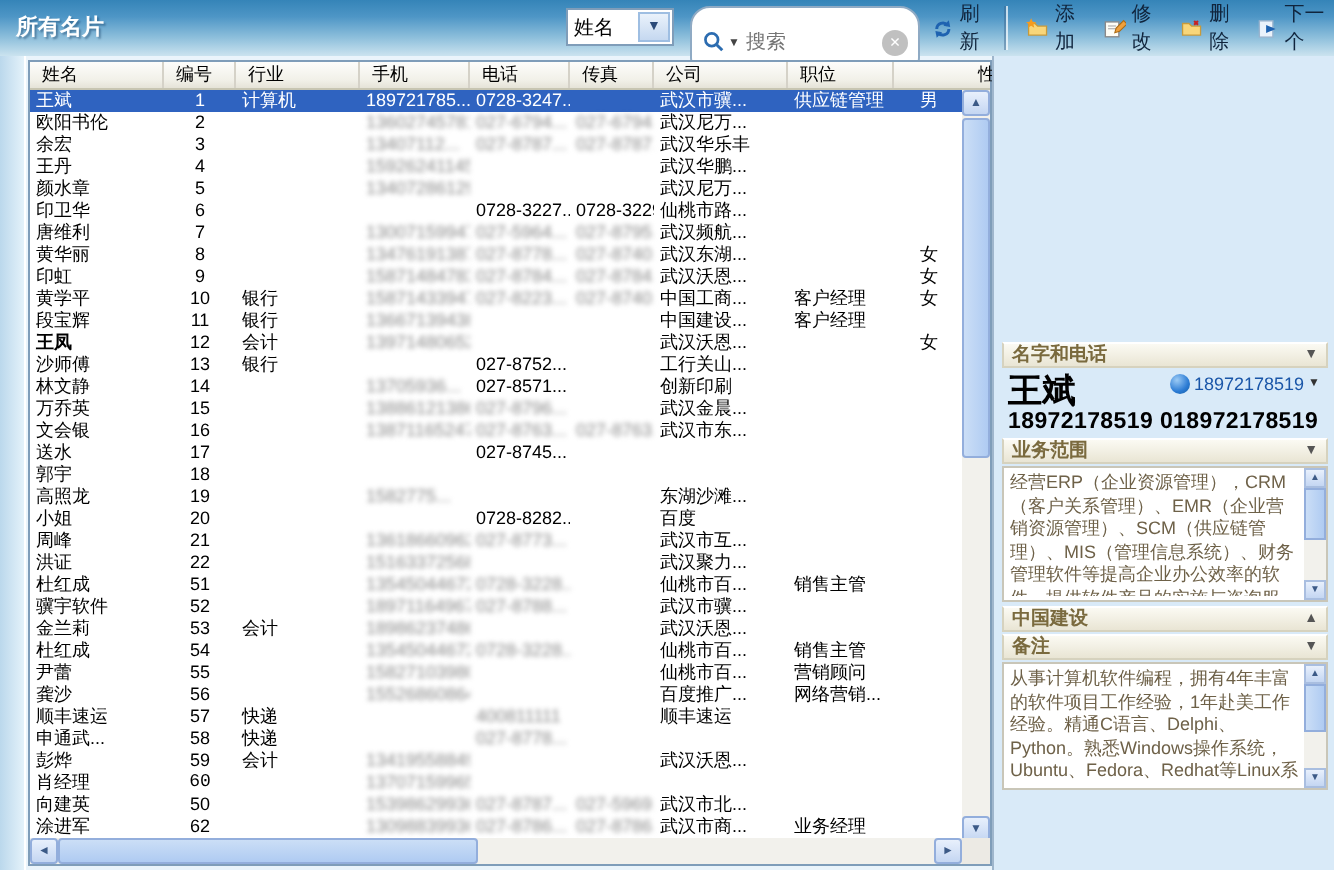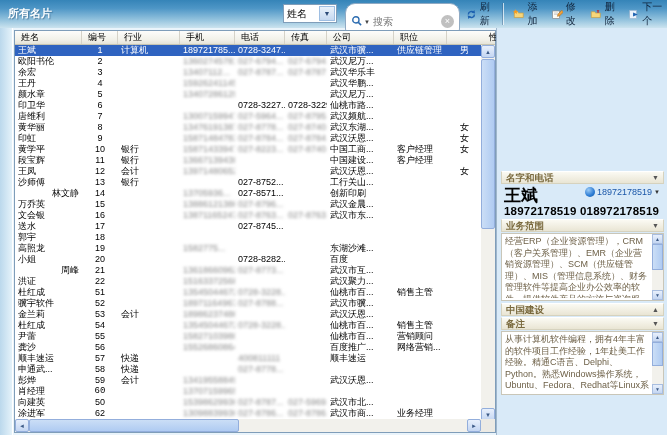--- a/index.html
+++ b/index.html
@@ -300,21 +300,21 @@
         <div class="td" style="width: 36px;">11</div>
         <div class="td" style="width: 62px;">银行</div>
         <div class="td blurred" style="width: 55px;">13667139438</div>
         <div class="td" style="width: 50px;"></div>
         <div class="td" style="width: 42px;"></div>
         <div class="td" style="width: 67px;">中国建设...</div>
         <div class="td" style="width: 53px;">客户经理</div>
         <div class="td" style="width: 35px;"></div>
       </div>
       <div class="tr">
-        <div class="td" style="width: 67px;">王凤</div>
+        <div class="td" style="width: 67px; font-weight: bold;">王凤</div>
         <div class="td" style="width: 36px;">12</div>
         <div class="td" style="width: 62px;">会计</div>
         <div class="td blurred" style="width: 55px;">13971480652</div>
         <div class="td" style="width: 50px;"></div>
         <div class="td" style="width: 42px;"></div>
         <div class="td" style="width: 67px;">武汉沃恩...</div>
         <div class="td" style="width: 53px;"></div>
         <div class="td" style="width: 35px;">女</div>
       </div>
       <div class="tr">
@@ -322,21 +322,21 @@
         <div class="td" style="width: 36px;">13</div>
         <div class="td" style="width: 62px;">银行</div>
         <div class="td" style="width: 55px;"></div>
         <div class="td" style="width: 50px;">027-8752...</div>
         <div class="td" style="width: 42px;"></div>
         <div class="td" style="width: 67px;">工行关山...</div>
         <div class="td" style="width: 53px;"></div>
         <div class="td" style="width: 35px;"></div>
       </div>
       <div class="tr">
-        <div class="td" style="width: 67px; text-align: right;">林文静</div>
+        <div class="td" style="width: 67px;">林文静</div>
         <div class="td" style="width: 36px;">14</div>
         <div class="td" style="width: 62px;"></div>
         <div class="td blurred" style="width: 55px;">13705936...</div>
         <div class="td" style="width: 50px;">027-8571...</div>
         <div class="td" style="width: 42px;"></div>
         <div class="td" style="width: 67px;">创新印刷</div>
         <div class="td" style="width: 53px;"></div>
         <div class="td" style="width: 35px;"></div>
       </div>
       <div class="tr">
@@ -399,21 +399,21 @@
         <div class="td" style="width: 36px;">20</div>
         <div class="td" style="width: 62px;"></div>
         <div class="td" style="width: 55px;"></div>
         <div class="td" style="width: 50px;">0728-8282...</div>
         <div class="td" style="width: 42px;"></div>
         <div class="td" style="width: 67px;">百度</div>
         <div class="td" style="width: 53px;"></div>
         <div class="td" style="width: 35px;"></div>
       </div>
       <div class="tr">
-        <div class="td" style="width: 67px; text-align: right;">周峰</div>
+        <div class="td" style="width: 67px;">周峰</div>
         <div class="td" style="width: 36px;">21</div>
         <div class="td" style="width: 62px;"></div>
         <div class="td blurred" style="width: 55px;">13618660962</div>
         <div class="td blurred" style="width: 50px;">027-8773...</div>
         <div class="td" style="width: 42px;"></div>
         <div class="td" style="width: 67px;">武汉市互...</div>
         <div class="td" style="width: 53px;"></div>
         <div class="td" style="width: 35px;"></div>
       </div>
       <div class="tr">

